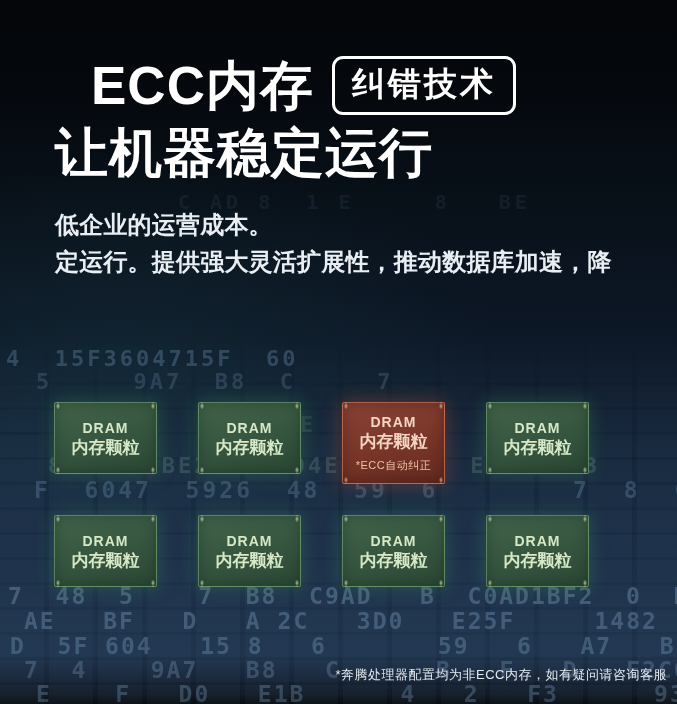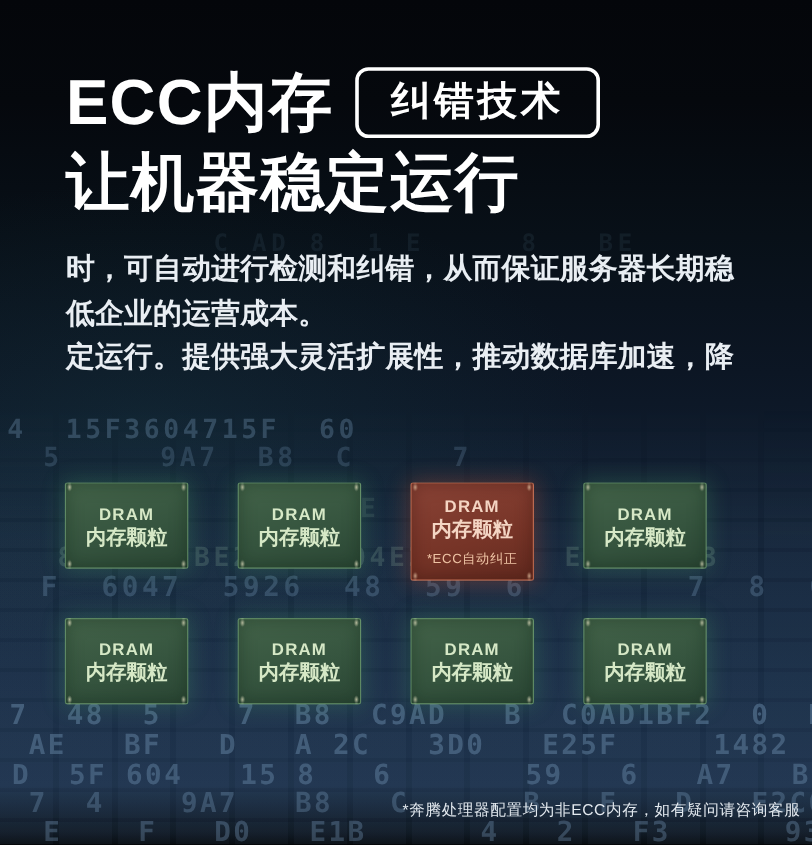--- a/index.html
+++ b/index.html
@@ -24,29 +24,29 @@
   }
   
   .hex-layer { position:absolute; inset:0; pointer-events:none;padding-left:24px; }
   .hex-row {
     position:absolute; font-family:"DejaVu Sans Mono", monospace;
     font-weight:bold; white-space:pre; line-height:1;
   }
 
   
   .header { position:absolute; left:55px; top:56px; }
-  .title-row { display:flex; align-items:center; gap:18px; }
+  .title-row { display:flex; align-items:center; gap:18px;margin-left:36px; }
   .title-main, .title-sub {
     margin:0; font-size:53px; font-weight:bold; color:#ffffff;
     letter-spacing:1px; line-height:1.12; white-space:nowrap;
   }
   .title-badge {
     display:inline-block; font-size:33px; font-weight:bold; color:#ffffff;
     border:3px solid #ffffff; border-radius:11px;
-    padding:3px 27px 5px; letter-spacing:3px; white-space:nowrap;
+    padding:3px 17px 5px; letter-spacing:3px; white-space:nowrap;
   }
   .title-sub { margin-top:8px; }
 
   
   .para {
     position:absolute; left:55px; top:207px;
     font-size:24px; line-height:36.5px; font-weight:600;
     color:#e9eef3; letter-spacing:0.2px;
   }
   .para-line { white-space:nowrap; }
@@ -119,21 +119,20 @@
 
   <header class="header">
     <div class="title-row">
       <h1 class="title-main">ECC内存</h1>
       <span class="title-badge">纠错技术</span>
     </div>
     <h1 class="title-sub">让机器稳定运行</h1>
   </header>
 
   <div class="para">
-    <div class="para-line">时，可自动进行检测和纠错，从而保证服务器长期稳</div>
     <div class="para-line">低企业的运营成本。</div>
     <div class="para-line">定运行。提供强大灵活扩展性，推动数据库加速，降</div>
   </div>
 
   <div class="chips">
     <div class="chip">
       <span class="chip-l1">DRAM</span>
       <span class="chip-l2">内存颗粒</span>
     </div>
     <div class="chip">

